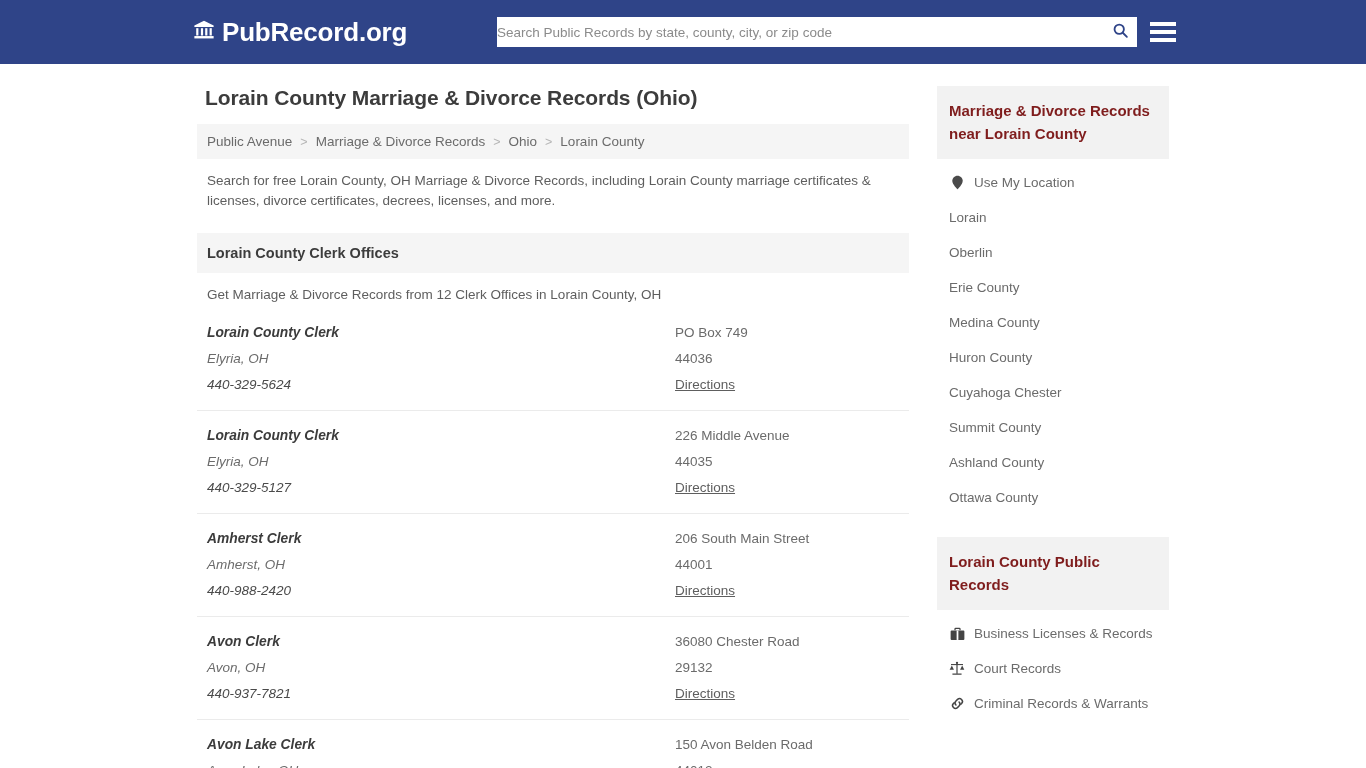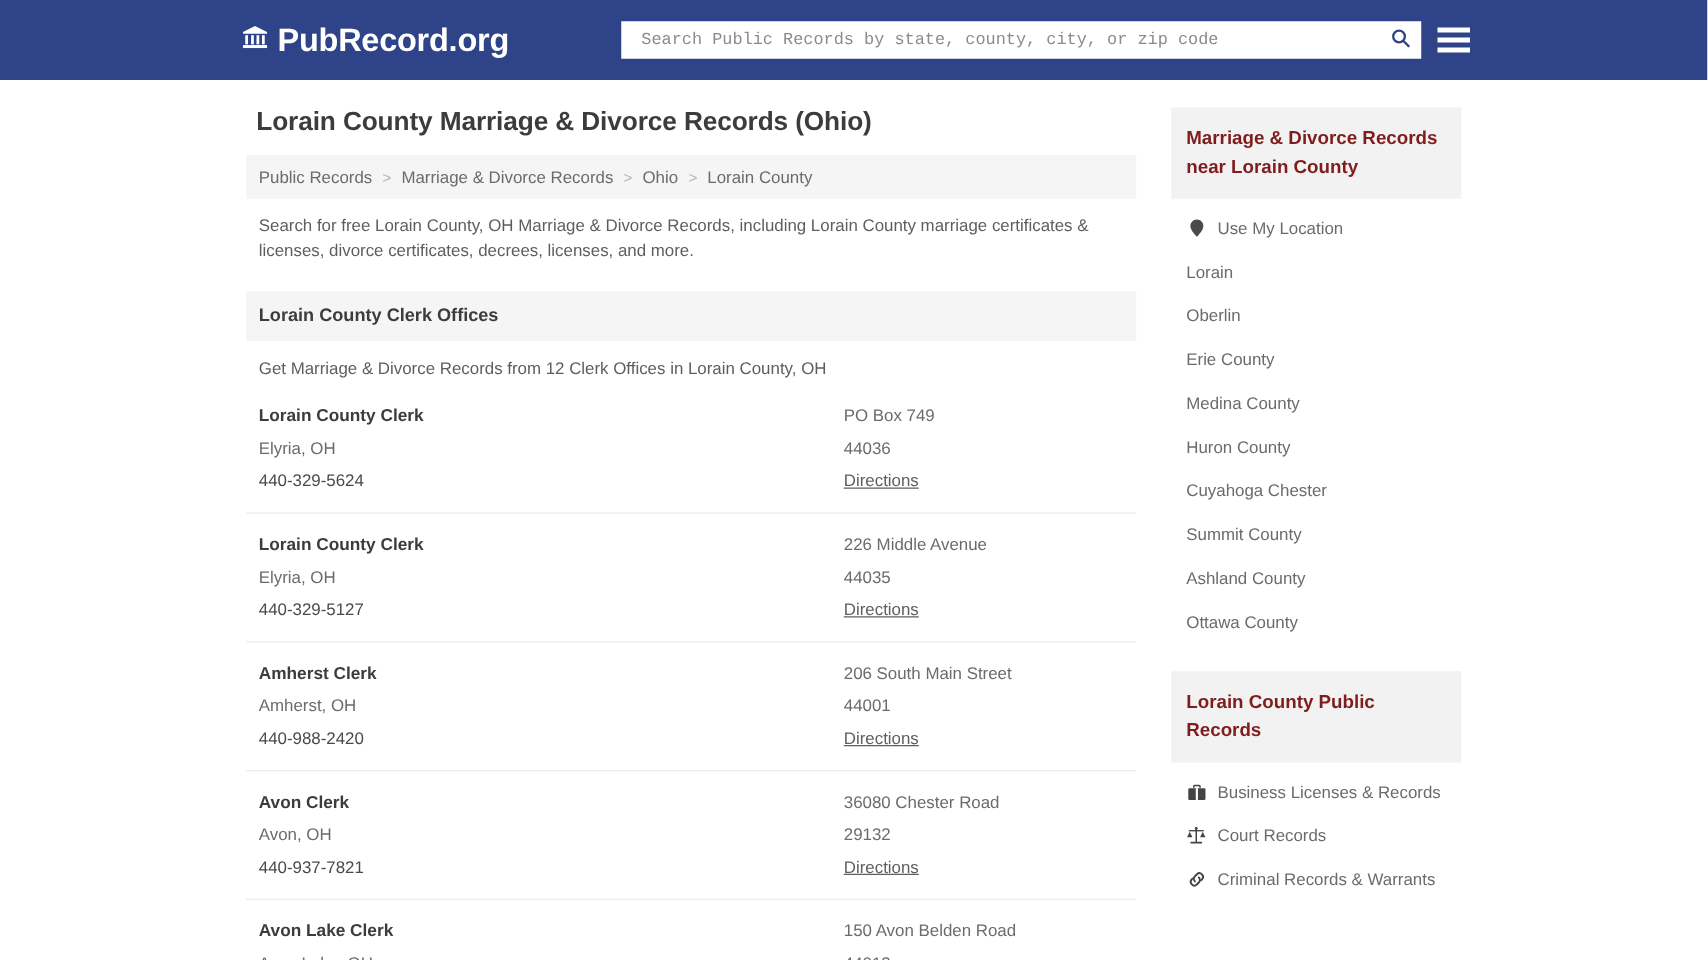--- a/index.html
+++ b/index.html
@@ -43,22 +43,22 @@
     height: 30px;
     background: #ffffff;
     display: flex;
     align-items: center;
   }
   .search-input {
     flex: 1;
     border: 0;
     outline: 0;
     height: 15px;
-    padding: 0 16px;
-    font-family: Liberation Mono, monospace;
+    padding: 0 0;
+    font-family: Liberation Sans, sans-serif;
     font-size: 13.5px;
     color: #333;
     background: transparent;
   }
   .search-input::placeholder { color: #8b8b8b; }
   .search-btn {
     border: 0;
     background: transparent;
     width: 34px; height: 28px;
     display: flex; align-items: center; justify-content: center;
@@ -146,21 +146,21 @@
   }
 
   
   .office-list { margin-top: 6px; }
   .office-row {
     display: flex;
     padding: 16px 10px 17px 10px;
     border-bottom: 1px solid #ebebeb;
   }
   .office-row:first-child { border-top: 0; }
-  .office-left { width: 468px; flex: none; }
+  .office-left { width: 468px; flex: none; font-style: italic; }
   .office-right { flex: 1; }
   .office-name {
     font-size: 13.8px;
     font-weight: bold;
     color: #3c3c3c;
     margin-bottom: 9px;
     line-height: 17px;
   }
   .office-line {
     font-size: 13.5px;
@@ -243,21 +243,21 @@
 </div>
 
 <div class="page">
   <div class="container">
 
     <div class="main-col">
 
       <h1 class="page-title">Lorain County Marriage &amp; Divorce Records (Ohio)</h1>
 
       <div class="breadcrumb">
-        <a href="#">Public Records</a>
+        <a href="#">Public Avenue</a>
         <span class="sep">&gt;</span>
         <a href="#">Marriage &amp; Divorce Records</a>
         <span class="sep">&gt;</span>
         <a href="#">Ohio</a>
         <span class="sep">&gt;</span>
         <a href="#">Lorain County</a>
       </div>
 
       <div class="intro">Search for free Lorain County, OH Marriage &amp; Divorce Records, including Lorain County marriage certificates &amp; licenses, divorce certificates, decrees, licenses, and more.</div>
 

